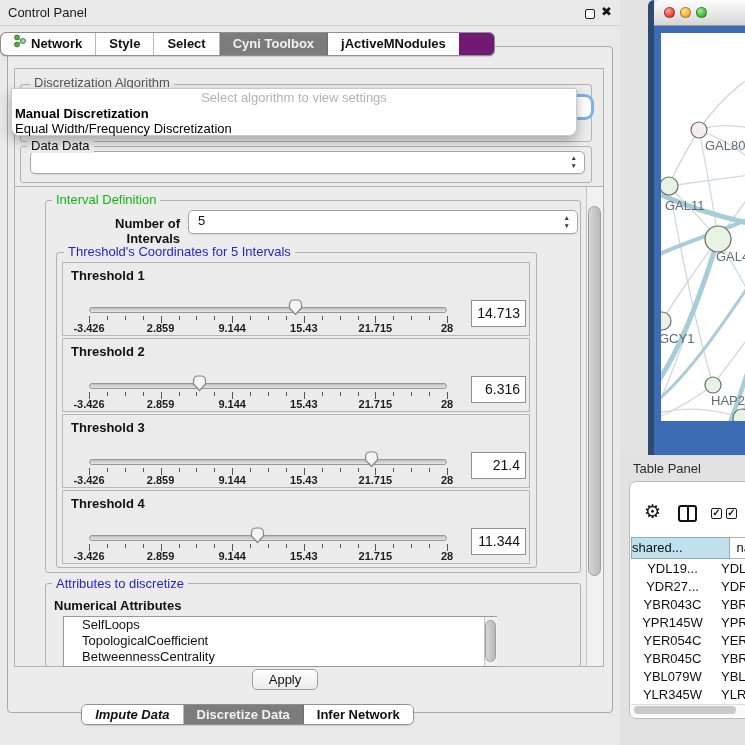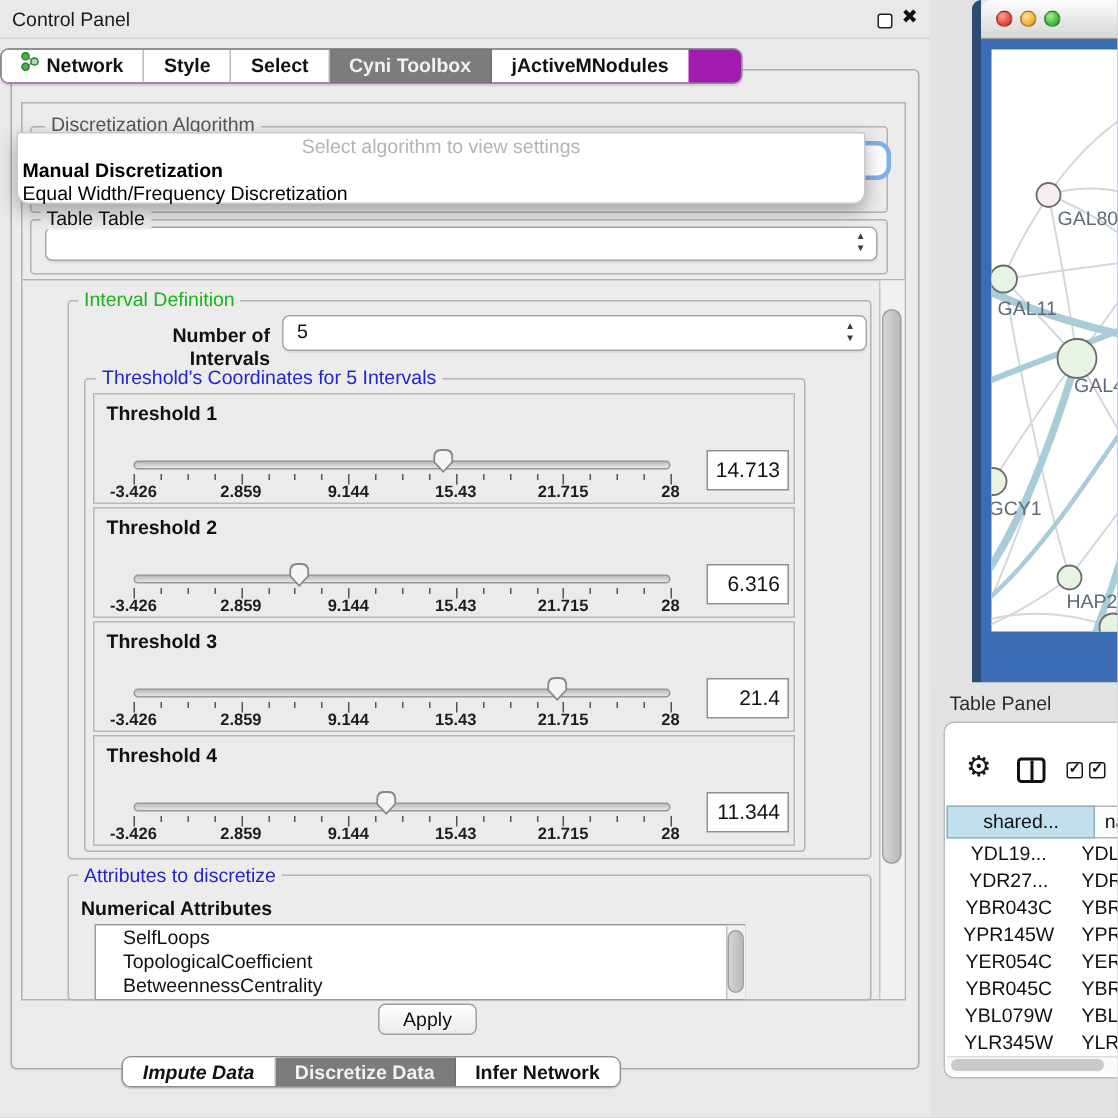--- a/index.html
+++ b/index.html
@@ -13,21 +13,21 @@
   #left-window{position:absolute;left:0;top:0;width:620px;height:745px;background:#e9e9e9}
   #titlebar{position:absolute;left:0;top:0;width:620px;height:26px;background:#e9e9e9;border-bottom:1px solid #d2d2d2}
   #win-title{position:absolute;left:8px;top:5px;font-size:13px;color:#1a1a1a}
   #float-icon{position:absolute;left:585px;top:9px;width:10px;height:10px;border:1.5px solid #222;border-radius:2px;background:#fff}
   #close-icon{position:absolute;left:601px;top:4px;font-size:13px;font-weight:bold;color:#111;font-family:"DejaVu Sans",sans-serif}
 
   #main-panel{position:absolute;left:7px;top:46px;width:606px;height:667px;background:#ececec;border:1px solid #a9a9a9;border-radius:4px}
   #cyni-panel{position:absolute;left:14px;top:68px;width:590px;height:599px;background:#ececec;border:1px solid #b2b2b2}
   #cyni-divider{position:absolute;left:15px;top:186px;width:588px;height:0;border-top:1px solid #b2b2b2}
   #top-tabs{top:32px;left:0;right:125px;border:none;background:none;box-shadow:none;justify-content:center;overflow:visible;position:absolute}
-  #top-tabs .seg-bar-inner{display:flex;border:1px solid #8f8f8f;border-radius:6px;overflow:hidden;background:#a21caf;height:24px;box-shadow:0 1px 1px rgba(0,0,0,.12)}
+  #top-tabs .seg-bar-inner{display:flex;border:1px solid #8f8f8f;border-radius:6px;overflow:hidden;background:#701a75;height:24px;box-shadow:0 1px 1px rgba(0,0,0,.12)}
   .seg{padding:0 13px;line-height:22px;font-weight:bold;font-size:13px;border-right:1px solid #b9b9b9;display:flex;align-items:center;gap:5px;background:#fff;white-space:nowrap}
   .seg:last-child{border-right:none}
   .seg.sel{background:#7c7c7c;color:#f2f2f2;border-right-color:#6f6f6f}
   #bottom-tabs{top:704px;left:0;right:125px;border:none;background:none;box-shadow:none;justify-content:center;overflow:visible;position:absolute;display:flex}
 
   
   .group{position:absolute;border:1px solid #b2b2b2;border-radius:3px}
   .gtitle{position:absolute;background:#ececec;padding:0 4px;line-height:14px;font-size:13px;z-index:1}
 
   .combo{position:absolute;background:#fff;border:1px solid #a6a6a6;border-radius:5px;line-height:20px;padding-left:9px;box-shadow:inset 0 1px 0 #fff,0 1px 1px rgba(0,0,0,.08)}
@@ -69,21 +69,21 @@
 
   
   #right-bg{position:absolute;left:620px;top:455px;width:125px;height:290px;background:#e2e2e2}
   #tp-title{position:absolute;left:633px;top:461px;font-size:13px;color:#2c2c2c}
   #table-card{position:absolute;left:629px;top:481px;width:140px;height:238px;background:#fff;border:1px solid #bcbcbc;border-radius:7px;overflow:hidden}
   #gear{position:absolute;left:14px;top:18px;font-size:19px;color:#151515;font-family:"DejaVu Sans",sans-serif}
   #colicon{position:absolute;left:48px;top:23px;width:19px;height:17px;border:2px solid #111;border-radius:3px}
   #colicon .mid{position:absolute;left:6.5px;top:0;width:2px;height:13px;background:#111}
   .cb{position:absolute;top:26px;width:11px;height:11px;border:1.7px solid #1a1a1a;border-radius:2px;font-size:10px;line-height:8px;font-weight:bold;text-align:center;color:#111}
   #thead{position:absolute;left:1px;top:55px;width:138px;height:22px;display:flex}
-  #th1{width:102px;background:#bfe0ec;border:1px solid #8fafbc;text-align:center;line-height:20px;font-size:13px}
+  #th1{width:102px;background:#bfe0ec;border:1px solid #8fafbc;line-height:20px;font-size:13px}
   #th2{flex:1;background:#fcfcfc;border-top:1px solid #b5b5b5;border-bottom:1px solid #b5b5b5;padding-left:6px;line-height:20px;font-size:13px}
   #t-rows{position:absolute;left:1px;top:78px;width:138px;height:145px;overflow:hidden}
   .trow{display:flex;height:18px;line-height:18px;font-size:13px}
   .tc1{width:83px;text-align:center}
   .tc2{padding-left:7px}
   #hscroll{position:absolute;left:1px;top:222px;width:138px;height:12px;background:#fafafa;border-top:1px solid #ddd}
   #hthumb{position:absolute;left:4px;top:224px;width:102px;height:8px;background:#c9c9c9;border-radius:4px}
 
   
   #sp-track{left:586px;top:187px;width:17px;height:479px}
@@ -138,21 +138,21 @@
     <span class="gtitle" style="left:30px;top:76px;color:#555">Discretization Algorithm</span>
     <div id="focus-frag"></div>
 
     <div id="popup">
       <div class="pp-ph">Select algorithm to view settings</div>
     <div class="pp-item b">Manual Discretization</div>
         <div class="pp-item">Equal Width/Frequency Discretization</div>
       </div>
 
     <div class="group" style="left:20px;top:146px;width:572px;height:37px"></div>
-    <span class="gtitle" style="left:27px;top:139px;color:#111">Table Table</span>
+    <span class="gtitle" style="left:27px;top:139px;color:#111">Data Data</span>
     <div class="combo" style="left:30px;top:151px;width:555px;height:23px">
       <span class="spin">
         <span>▲</span>
           <span>▼</span>
       </span>
     </div>
 
     <div class="sb-track abs" id="sp-track"></div>
     <div class="sb-thumb abs" id="sp-thumb"></div>
 

